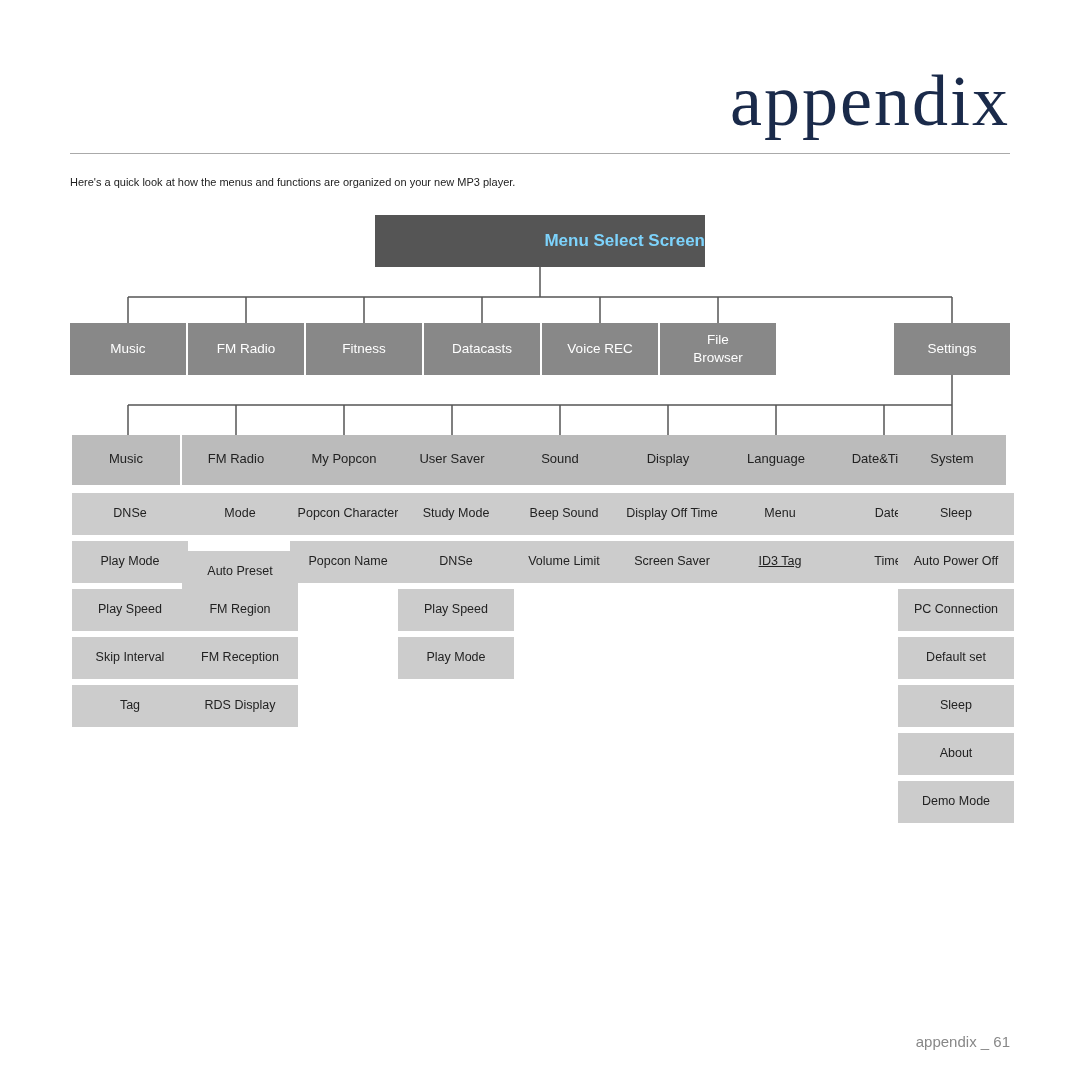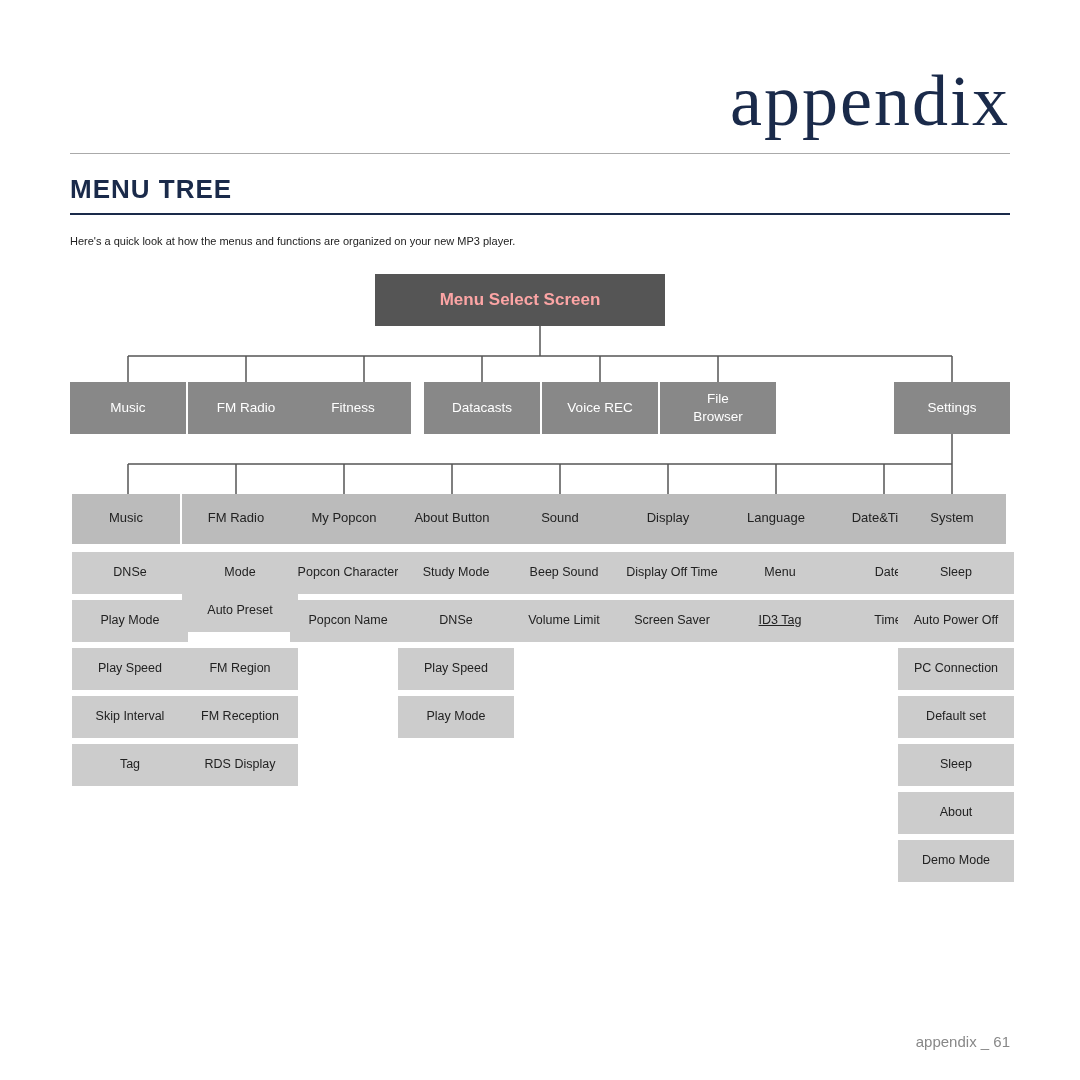--- a/index.html
+++ b/index.html
@@ -72,27 +72,27 @@
       left: 0;
       width: 100%;
       height: 100%;
     }
 
     
     .node-root {
       position: absolute;
       left: 305px;
       top: 0px;
-      width: 290px;
+      width: 330px;
       height: 52px;
       background: #555;
-      color: #fca5a5;
-      display: flex;
-      align-items: center;
-      justify-content: center;
+      color: #7dd3fc;
+      display: flex;
+      align-items: center;
+      justify-content: flex-end;
       font-size: 17px;
       font-weight: bold;
     }
 
     
     .node-l1 {
       position: absolute;
       top: 108px;
       width: 116px;
       height: 52px;
@@ -136,21 +136,20 @@
       font-size: 12.5px;
       line-height: 1.25;
     }
   </style>
 </head>
 <body>
 
 <div class="page">
 
   <div class="appendix-title">appendix</div>
-  <div class="section-title">MENU TREE</div>
   <div class="description">Here's a quick look at how the menus and functions are organized on your new MP3 player.</div>
 
   <div class="tree-wrap">
 
     <svg class="tree-svg" viewBox="0 0 940 700" xmlns="http://www.w3.org/2000/svg">
 
       <line x1="470" y1="52" x2="470" y2="82" stroke="#555" stroke-width="1.5"></line>
 
       <line x1="58" y1="82" x2="882" y2="82" stroke="#555" stroke-width="1.5"></line>
 
@@ -175,44 +174,44 @@
       <line x1="814" y1="190" x2="814" y2="220" stroke="#555" stroke-width="1.5"></line>
       <line x1="882" y1="190" x2="882" y2="220" stroke="#555" stroke-width="1.5"></line>
     </svg>
 
     <div class="node-root">
       <span>Menu Select Screen</span>
     </div>
 
     <div class="node-l1" style="left:0px;">Music</div>
     <div class="node-l1" style="left:118px;">FM Radio</div>
-    <div class="node-l1" style="left:225px;">Fitness</div>
+    <div class="node-l1" style="left:236px;">Fitness</div>
     <div class="node-l1" style="left:354px;">Datacasts</div>
     <div class="node-l1" style="left:590px;">File<br>Browser</div>
     <div class="node-l1" style="left:472px;">Voice REC</div>
     <div class="node-l1" style="left:824px;">Settings</div>
 
     <div class="node-l2" style="left:2px;">Music</div>
     <div class="node-l2" style="left:112px;">FM Radio</div>
     <div class="node-l2" style="left:220px;">My Popcon</div>
-    <div class="node-l2" style="left:328px;">About Button</div>
+    <div class="node-l2" style="left:328px;">User Saver</div>
     <div class="node-l2" style="left:436px;">Sound</div>
     <div class="node-l2" style="left:544px;">Display</div>
     <div class="node-l2" style="left:652px;">Language</div>
     <div class="node-l2" style="left:760px;">Date&amp;Time</div>
     <div class="node-l2" style="left:828px;">System</div>
 
     <div class="cell" style="left:2px; top:278px;">DNSe</div>
     <div class="cell" style="left:2px; top:326px;">Play Mode</div>
     <div class="cell" style="left:2px; top:374px;">Play Speed</div>
     <div class="cell" style="left:2px; top:422px;">Skip Interval</div>
     <div class="cell" style="left:2px; top:470px;">Tag</div>
 
     <div class="cell" style="left:112px; top:278px;">Mode</div>
-    <div class="cell" style="left:112px; top:316px;">Auto Preset</div>
+    <div class="cell" style="left:112px; top:336px;">Auto Preset</div>
     <div class="cell" style="left:112px; top:374px;">FM Region</div>
     <div class="cell" style="left:112px; top:422px;">FM Reception</div>
     <div class="cell" style="left:112px; top:470px;">RDS Display</div>
 
     <div class="cell" style="left:220px; top:278px;">Popcon Character</div>
     <div class="cell" style="left:220px; top:326px;">Popcon Name</div>
 
     <div class="cell" style="left:328px; top:278px;">Study Mode</div>
     <div class="cell" style="left:328px; top:326px;">DNSe</div>
     <div class="cell" style="left:328px; top:374px;">Play Speed</div>

